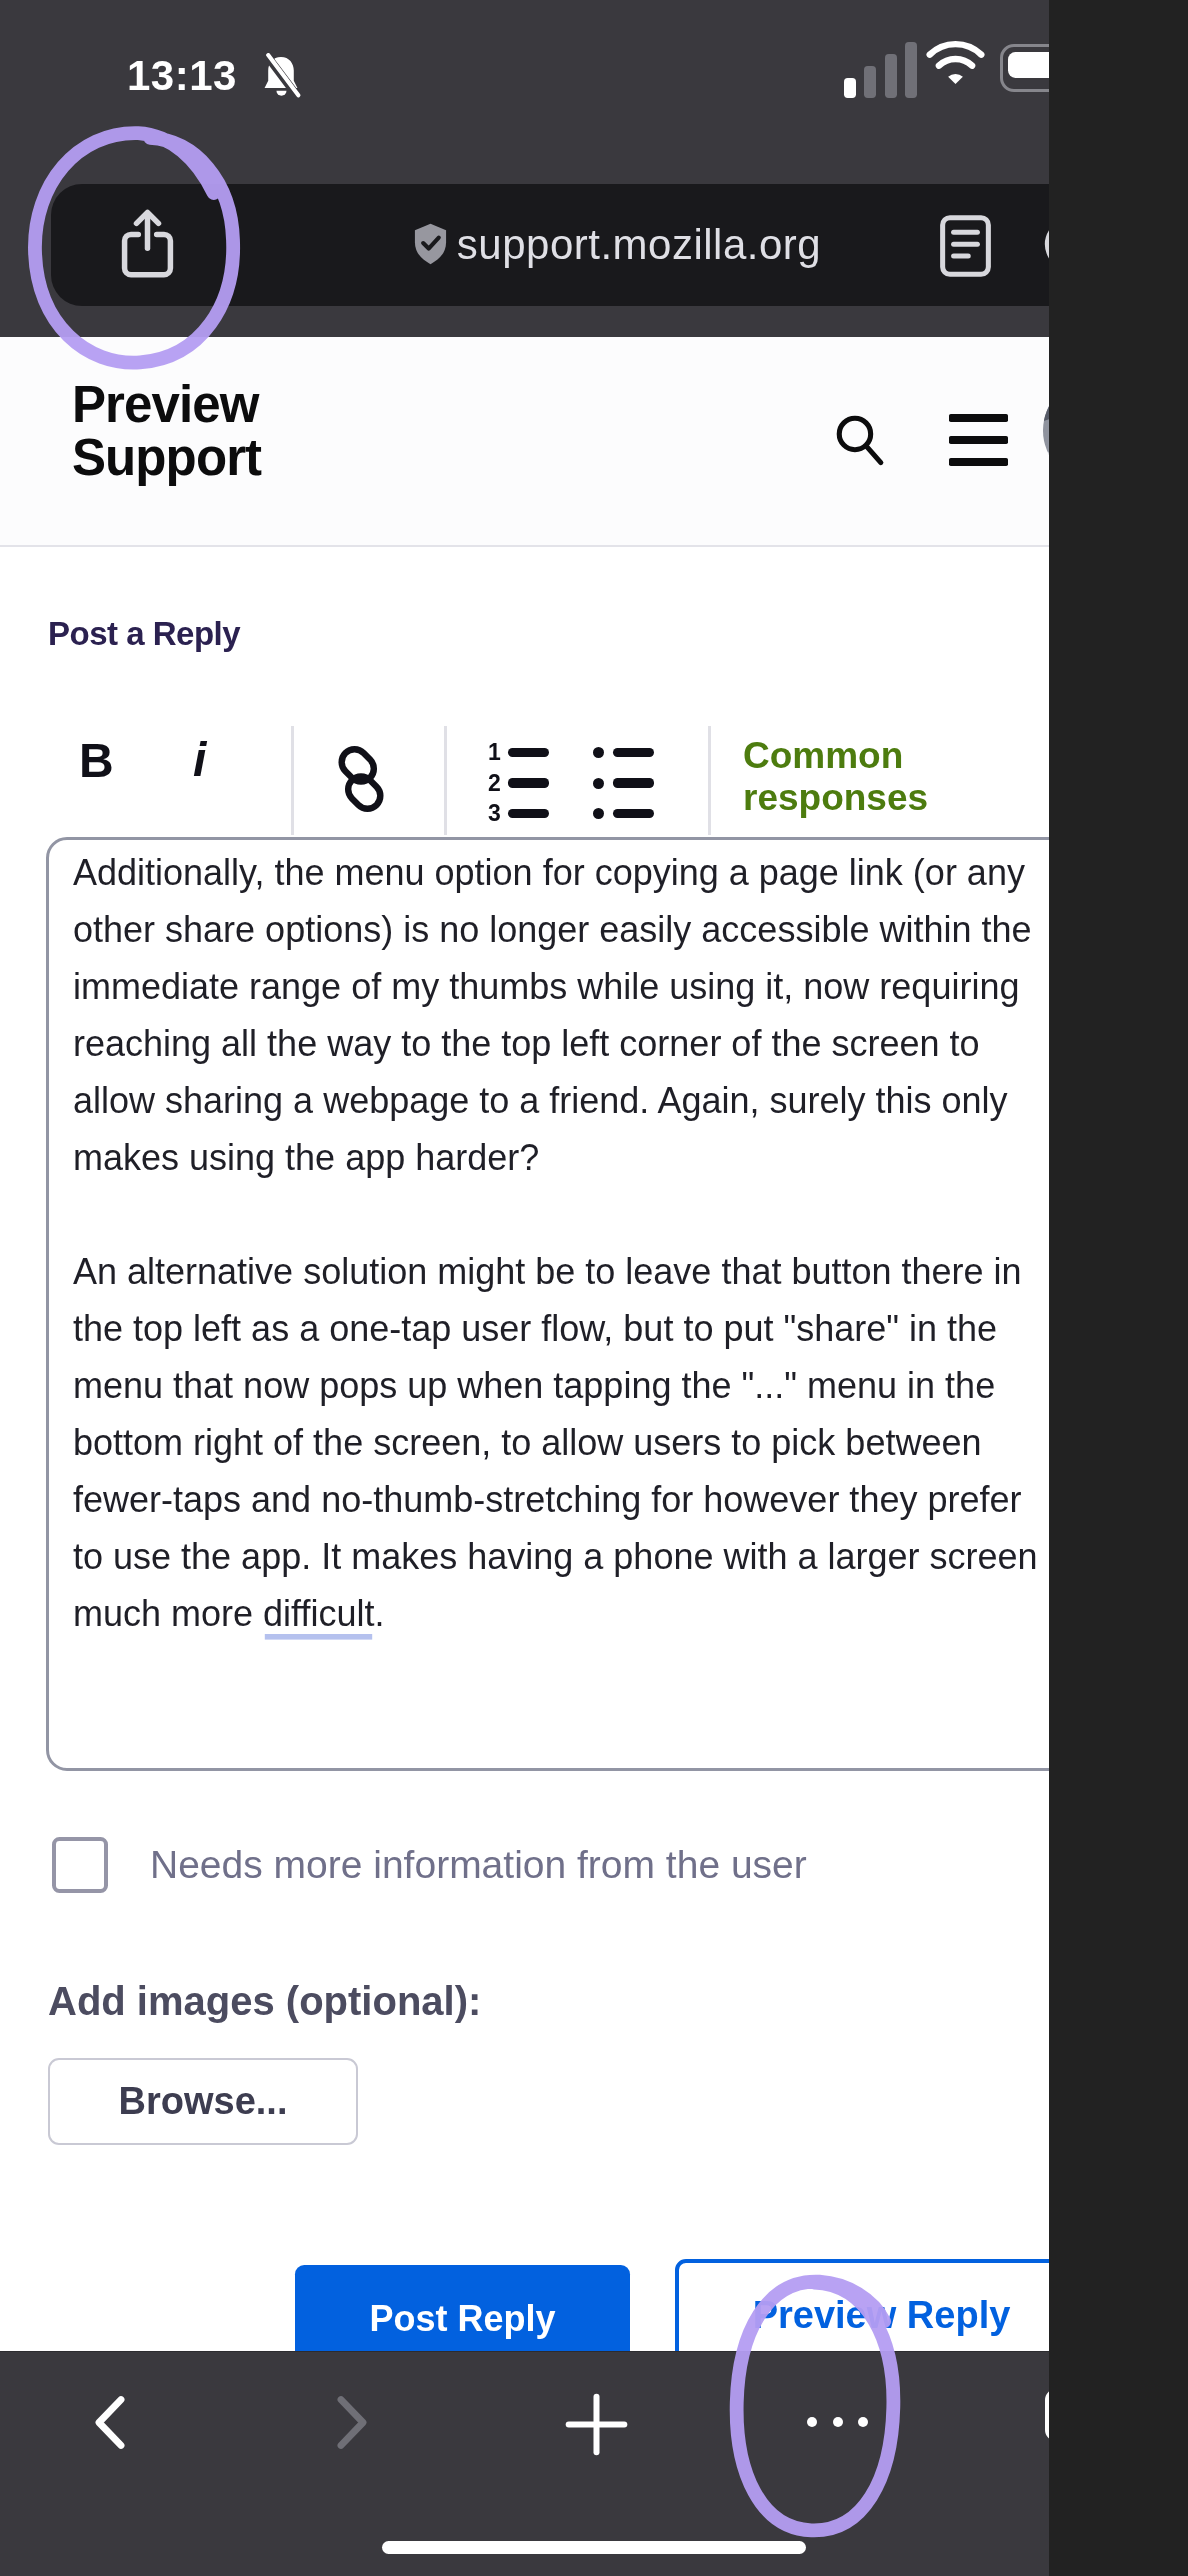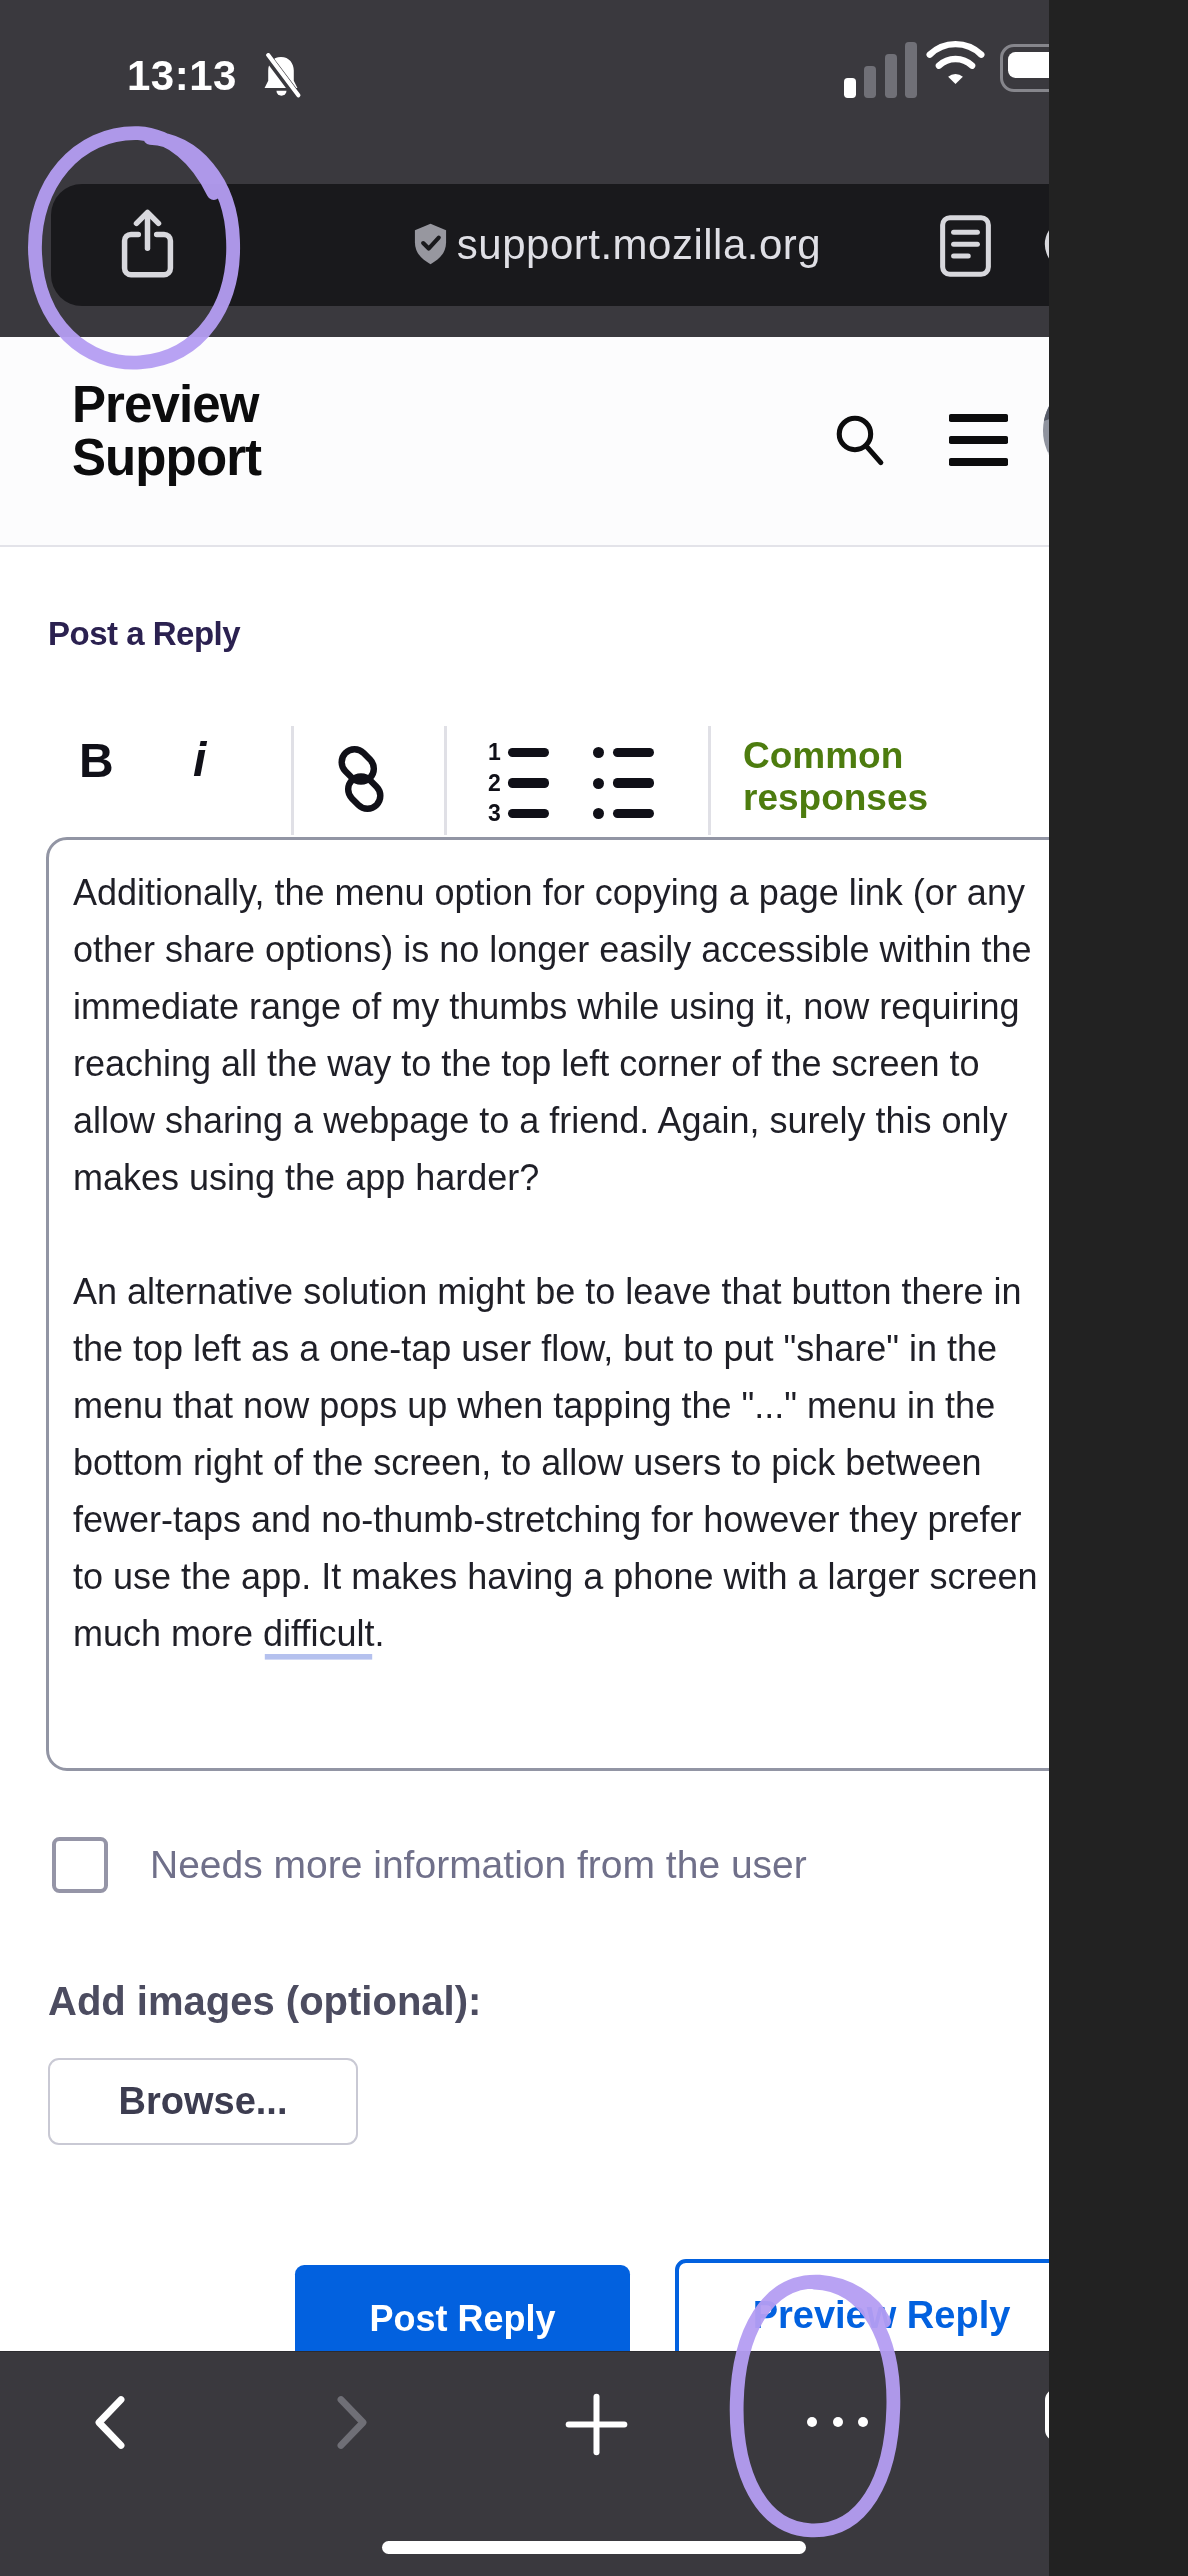--- a/index.html
+++ b/index.html
@@ -43,21 +43,21 @@
   .fmt-ol{position:absolute;left:488px;top:14.7px;}
   .fmt-ul{position:absolute;left:593px;top:14.7px;}
   .lrow{display:flex;align-items:center;height:24px;margin-bottom:6.4px;}
   .lrow .no{width:20px;font-size:23px;font-weight:700;color:#101018;line-height:1;}
   .lrow .bar{width:41px;height:9.2px;background:#101018;border-radius:4.6px;}
   .lrow .dot{width:11px;height:11px;background:#101018;border-radius:50%;margin-right:9.2px;}
   .common-resp{position:absolute;left:743px;top:9px;width:332px;font-size:37px;color:#4d7c0f;font-weight:bold;}
 
   .editor{position:absolute;left:46px;top:837px;width:1034px;height:934px;background:#fff;
           border:3.7px solid #9295a4;border-radius:21px;box-sizing:border-box;
-          padding:24px 24px;overflow:hidden;color:#1f1f27;font-size:36px;line-height:57px;}
+          padding:4px 24px;overflow:hidden;color:#1f1f27;font-size:36px;line-height:57px;}
   .editor p{margin:0;}
   .editor p + p{margin-top:57px;}
   .u-spell{box-shadow:0 7.4px 0 -1.8px #b5c1ee;margin-top:32px;}
 
   .chkrow{position:absolute;left:52px;top:1837px;display:flex;align-items:center;gap:42px;}
   .chkbox{width:48px;height:48px;border:4.6px solid #9595a7;border-radius:7.4px;background:#fff;}
   .chklbl{font-size:39px;color:#70708a;}
 
   .addimg{position:absolute;left:48px;top:1979px;font-size:40px;font-weight:700;color:#4c4c60;}
   .browse{position:absolute;left:48px;top:2058px;width:310px;height:87px;background:#fff;border:2.8px solid #c9c9d4;

